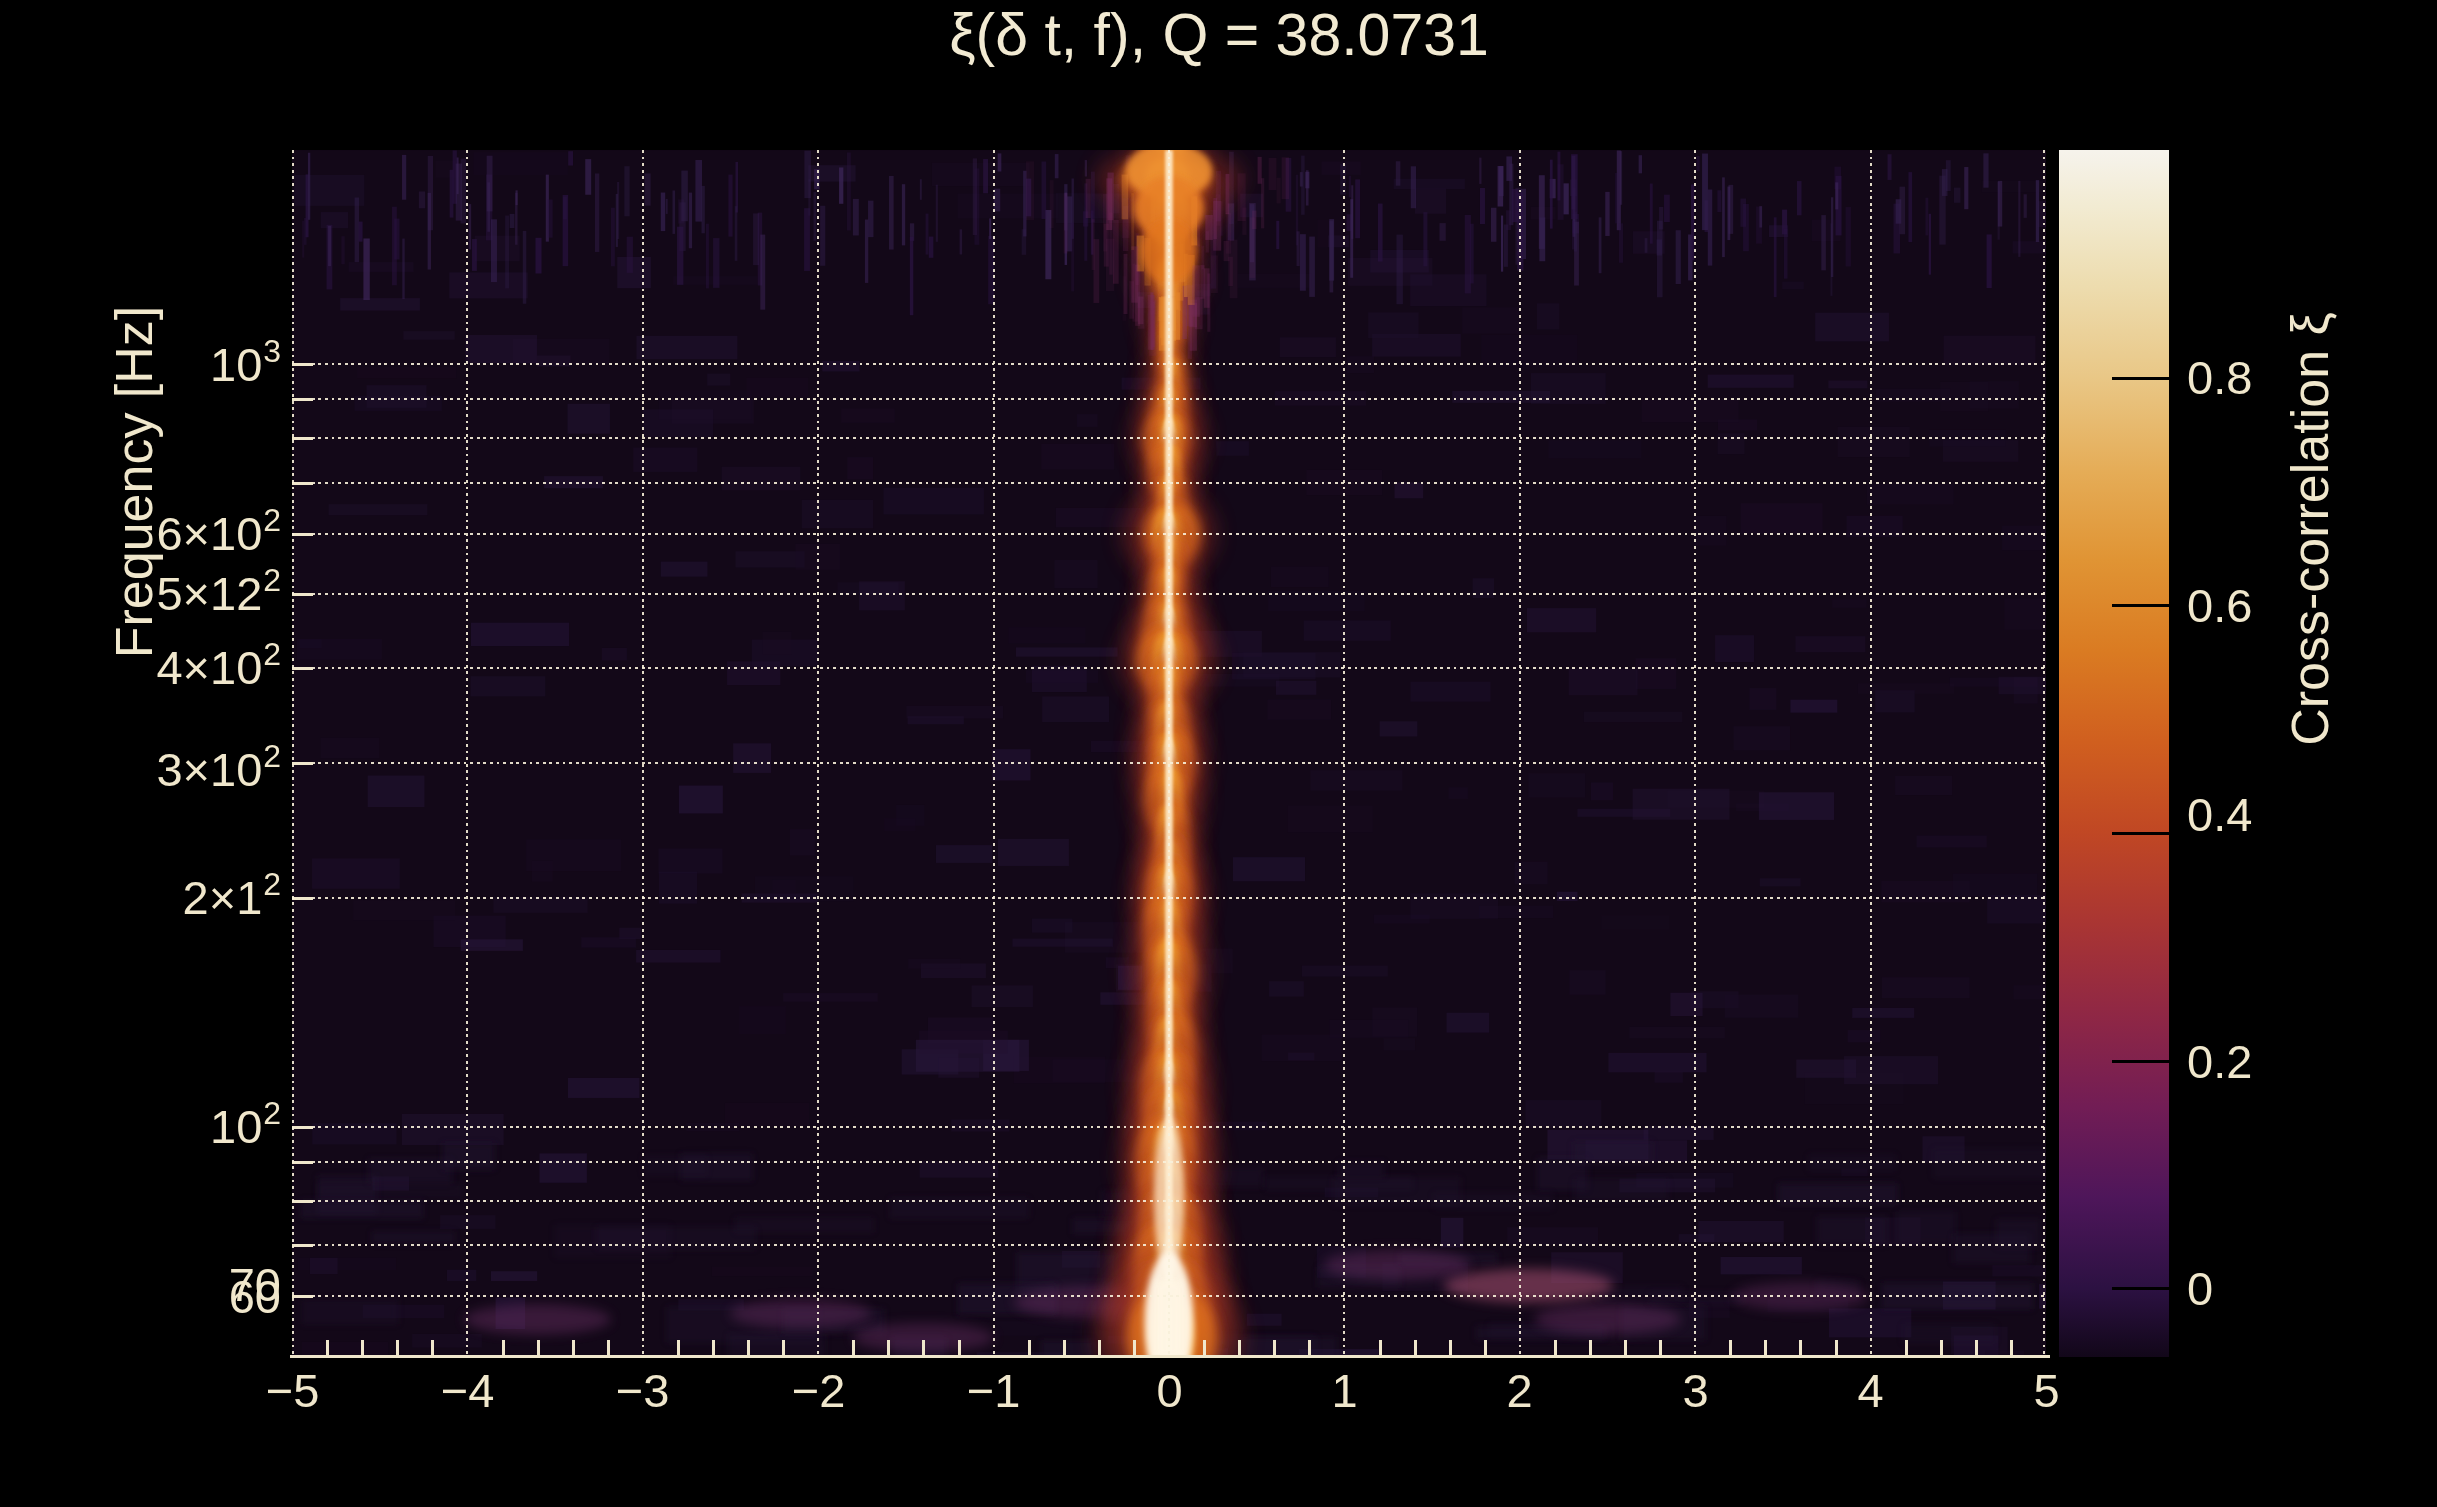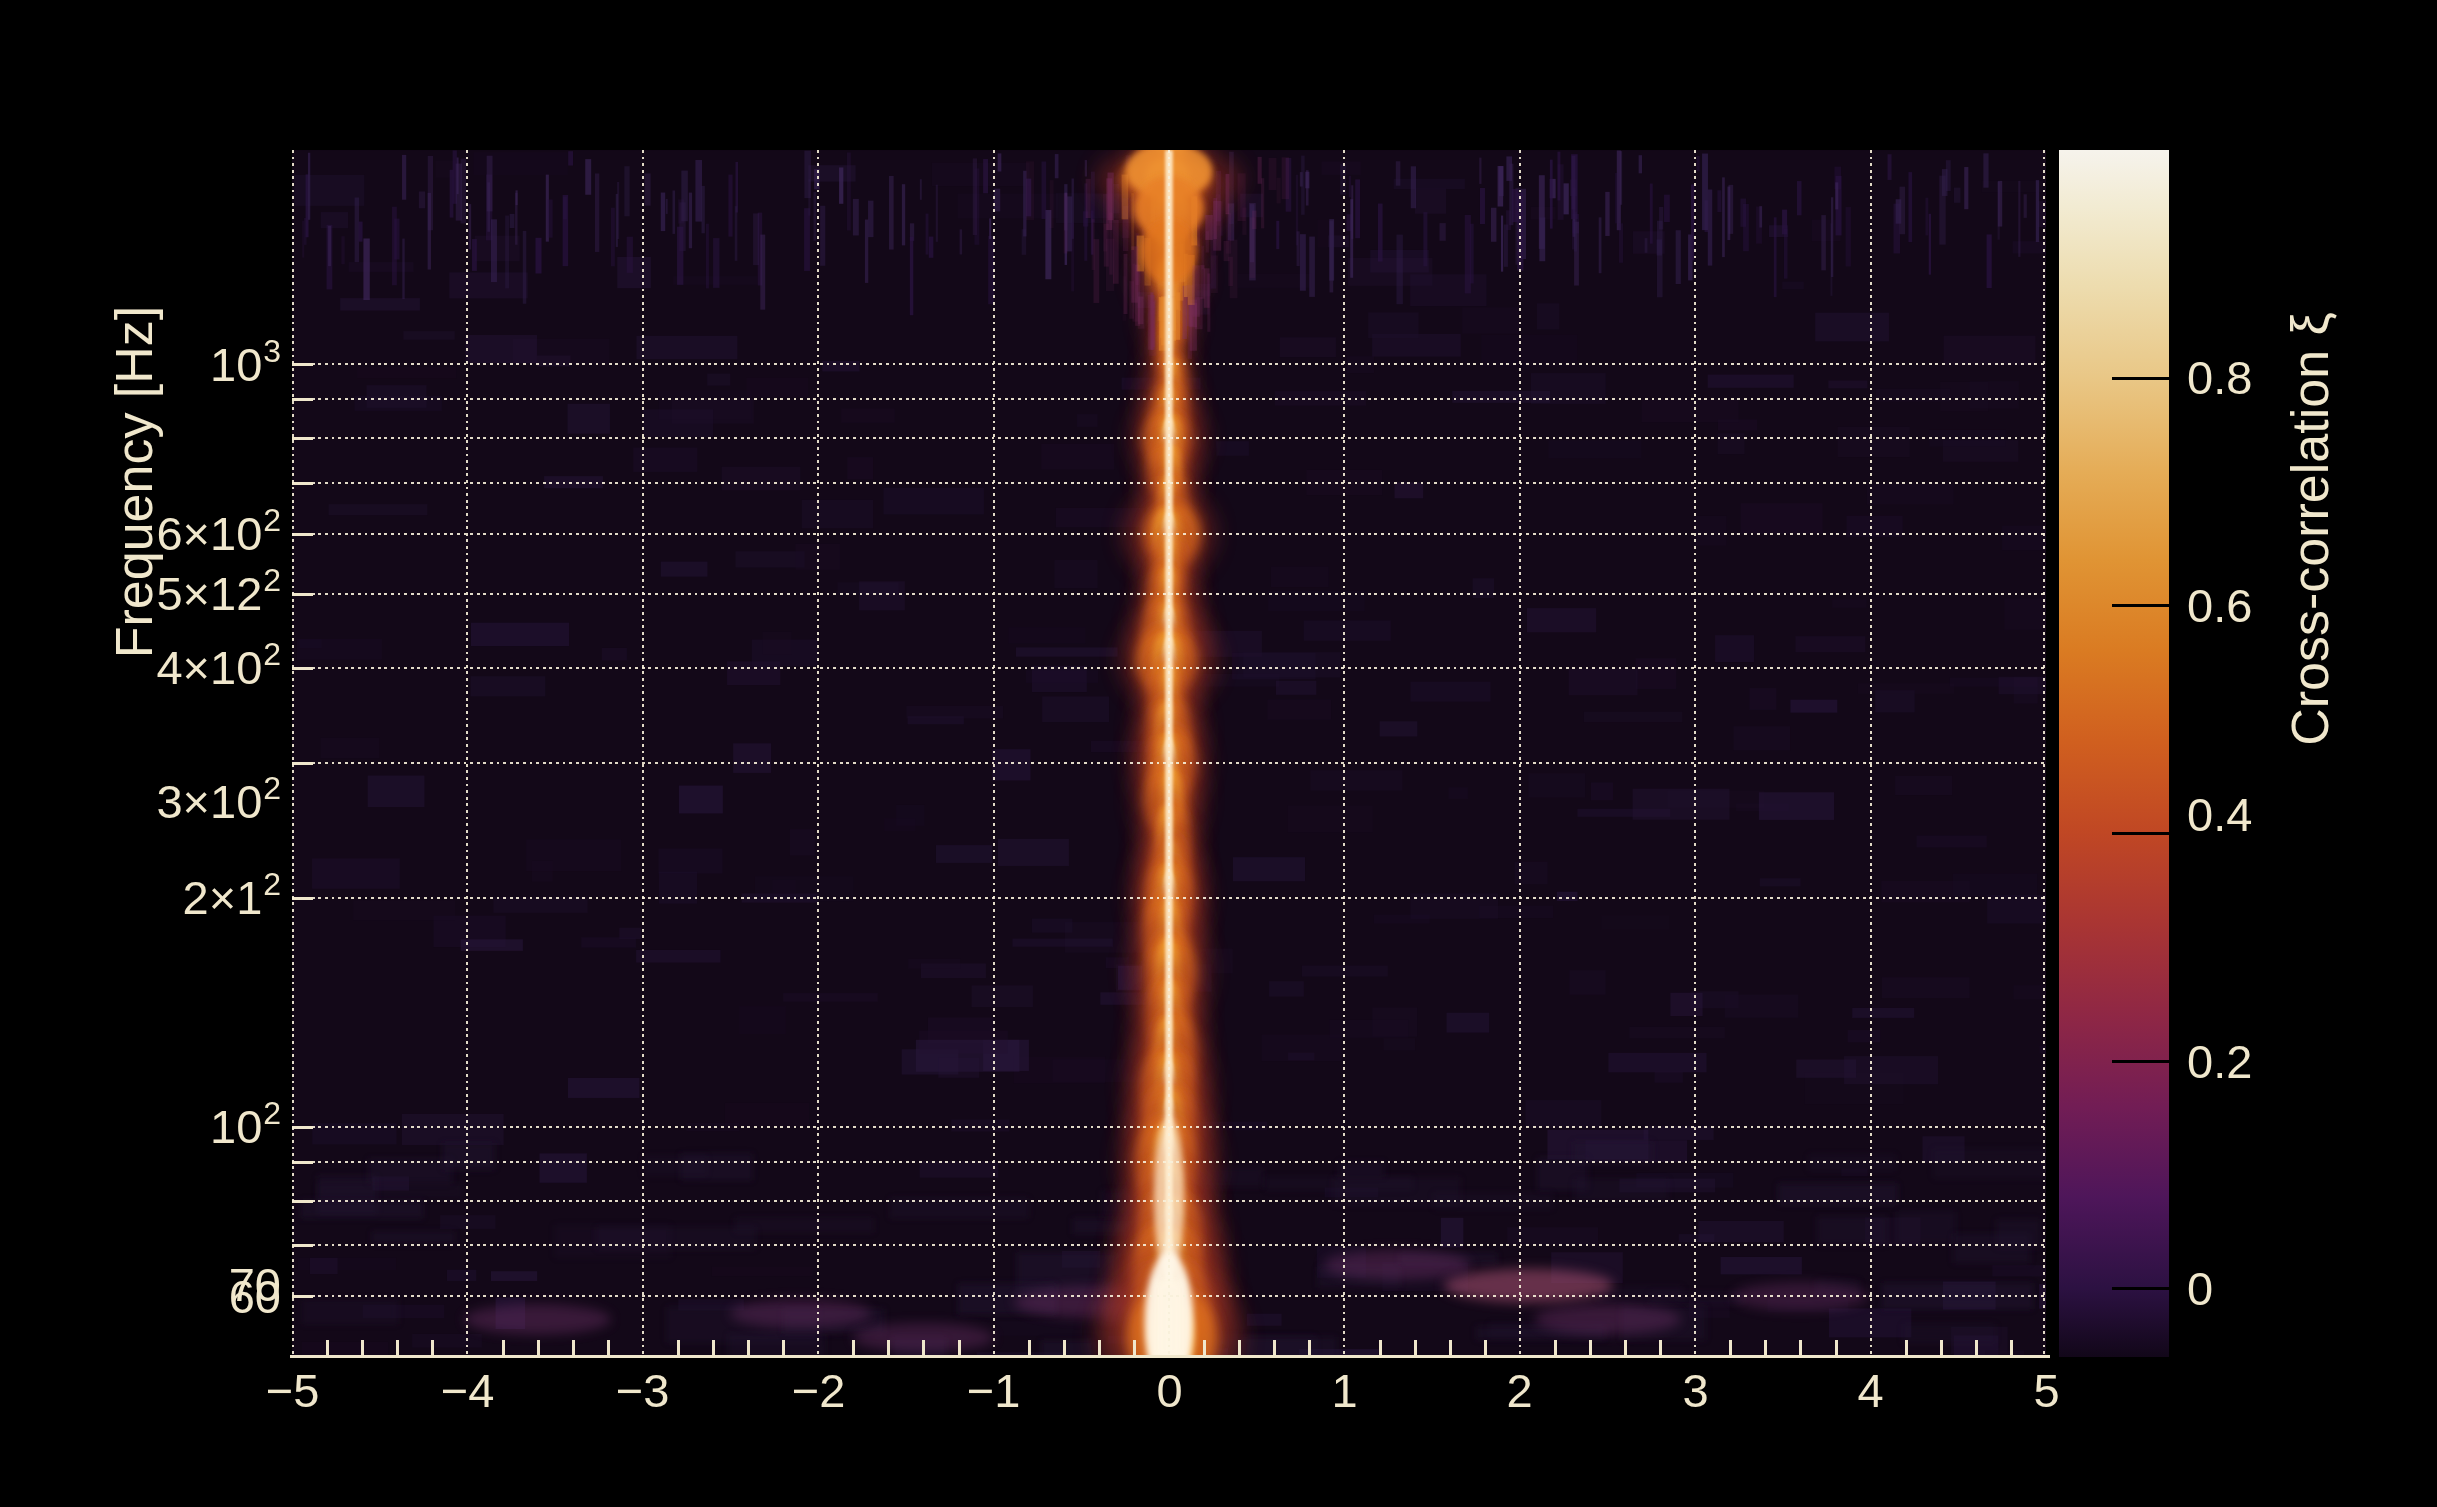--- a/index.html
+++ b/index.html
@@ -26,20 +26,21 @@
   .y-lab .sup{font-size:32px;position:relative;top:-19px;margin-left:0.9px;}
   .x-lab{position:absolute;width:151px;text-align:center;font-size:47px;line-height:53px;}
   .colorbar{position:absolute;left:2059px;top:150px;width:110px;height:1207px;}
   .cb-tick{position:absolute;left:53px;width:57px;height:2.8px;background:#000;}
   .cb-lab{position:absolute;left:2187px;font-size:47px;line-height:53px;}
 </style>
 </head>
 <body>
 
 <div class="figure">
+  <div class="chart-title">ξ(δ t, f), Q = 38.0731</div>
   <div class="y-title">Frequency [Hz]</div>
 
   <div class="plot">
     <svg id="heat-svg" width="1754" height="1207" viewBox="0 0 1862 1281">
         <defs>
           <filter id="b2" x="-80%" y="-80%" width="260%" height="260%">
             <feGaussianBlur stdDeviation="1.5"></feGaussianBlur>
           </filter>
           <filter id="b4" x="-80%" y="-80%" width="260%" height="260%">
             <feGaussianBlur stdDeviation="3.5"></feGaussianBlur>
@@ -956,21 +957,21 @@
         <div class="x-minor" style="left: 1718px; top: 1190px;"></div>
       </div>
   </div>
 
   <div class="x-axis-line"></div>
   <div id="y-tick-labels">
       <div class="y-lab" style="right: 2157px; top: 1270px;"><span>60</span></div>
       <div class="y-lab" style="right: 2157px; top: 1219px; margin-top: 39px;"><span>70</span></div>
       <div class="y-lab" style="right: 2157px; top: 1100px;"><span>10</span><span class="sup">2</span></div>
       <div class="y-lab" style="right: 2157px; top: 871px;"><span>2×1</span><span class="sup">2</span></div>
-      <div class="y-lab" style="right: 2157px; top: 775px; margin-left: 21px;"><span>3×10</span><span class="sup">2</span></div>
+      <div class="y-lab" style="right: 2157px; top: 743px; margin-left: 21px;"><span>3×10</span><span class="sup">2</span></div>
       <div class="y-lab" style="right: 2157px; top: 641px;"><span>4×10</span><span class="sup">2</span></div>
       <div class="y-lab" style="right: 2157px; top: 567px;"><span>5×12</span><span class="sup">2</span></div>
       <div class="y-lab" style="right: 2157px; top: 507px;"><span>6×10</span><span class="sup">2</span></div>
       <div class="y-lab" style="right: 2157px; top: 338px;"><span>10</span><span class="sup">3</span></div>
     </div>
   <div id="x-tick-labels">
       <div class="x-lab" style="left: 217px; top: 1364px;">−5</div>
       <div class="x-lab" style="left: 392px; top: 1364px;">−4</div>
       <div class="x-lab" style="left: 567px; top: 1364px;">−3</div>
       <div class="x-lab" style="left: 743px; top: 1364px;">−2</div>

